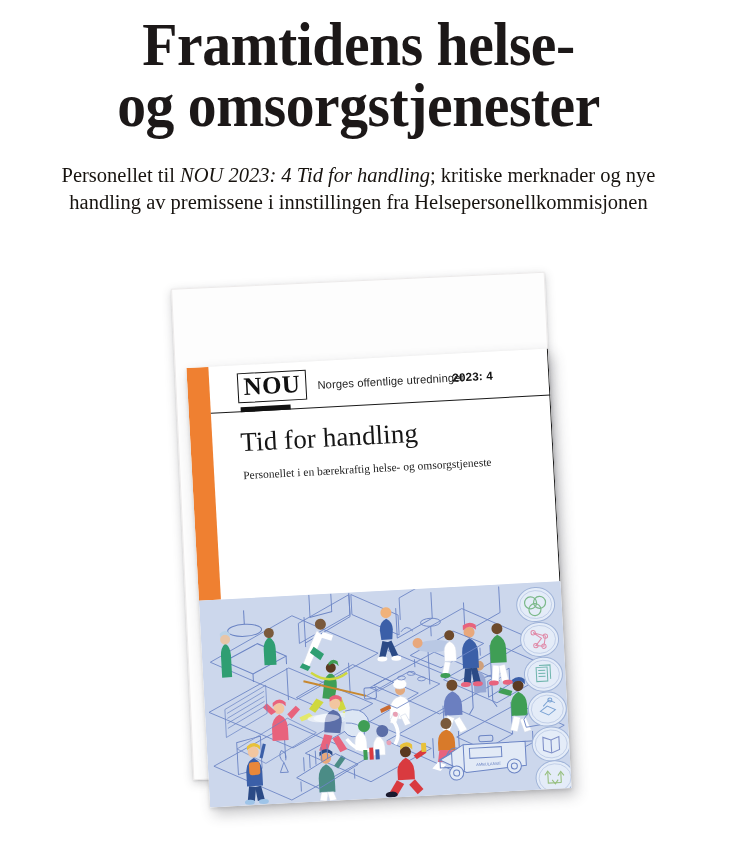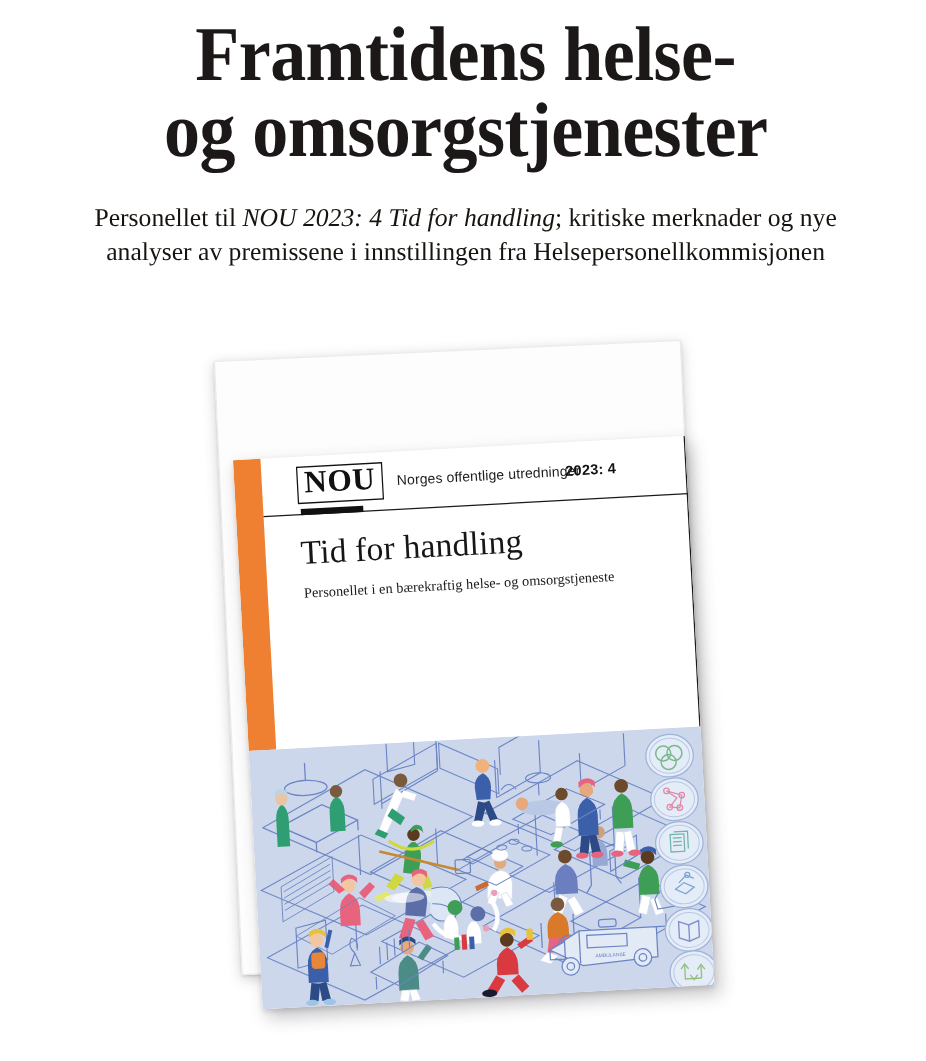--- a/index.html
+++ b/index.html
@@ -12,21 +12,21 @@
     height: 849px;
     position: relative;
     overflow: hidden;
     font-family: "Liberation Serif", serif;
     color: #1e1a1a;
   }
 
   
   .page-head {
     position: absolute;
-    left: 14px; top: 0;
+    left: 0; top: 0;
     width: 717px;
     text-align: center;
   }
   .main-title {
     margin: 0;
     padding-top: 14px;
     font-family: "Liberation Serif", serif;
     font-weight: bold;
     font-size: 62px;
     line-height: 0.98;
@@ -187,21 +187,21 @@
 </head>
 <body>
 
 <div class="page-head">
   <h1 class="main-title nosel">
     <span class="tline">Framtidens helse-</span>
     <span class="tline">og omsorgstjenester</span>
   </h1>
   <p class="subtitle nosel">
     <span class="sline"><span>Personellet til </span><i>NOU 2023: 4 Tid for handling</i><span>; kritiske merknader og nye</span></span>
-    <span class="sline">analyser av premissene i innstillingen fra Helsepersonellkommisjonen</span>
+    <span class="sline">handling av premissene i innstillingen fra Helsepersonellkommisjonen</span>
   </p>
 </div>
 
 <div class="book-stage">
 
   <div class="back-sheet"></div>
 
   <div class="cover">
 
     <div class="spine"></div>

